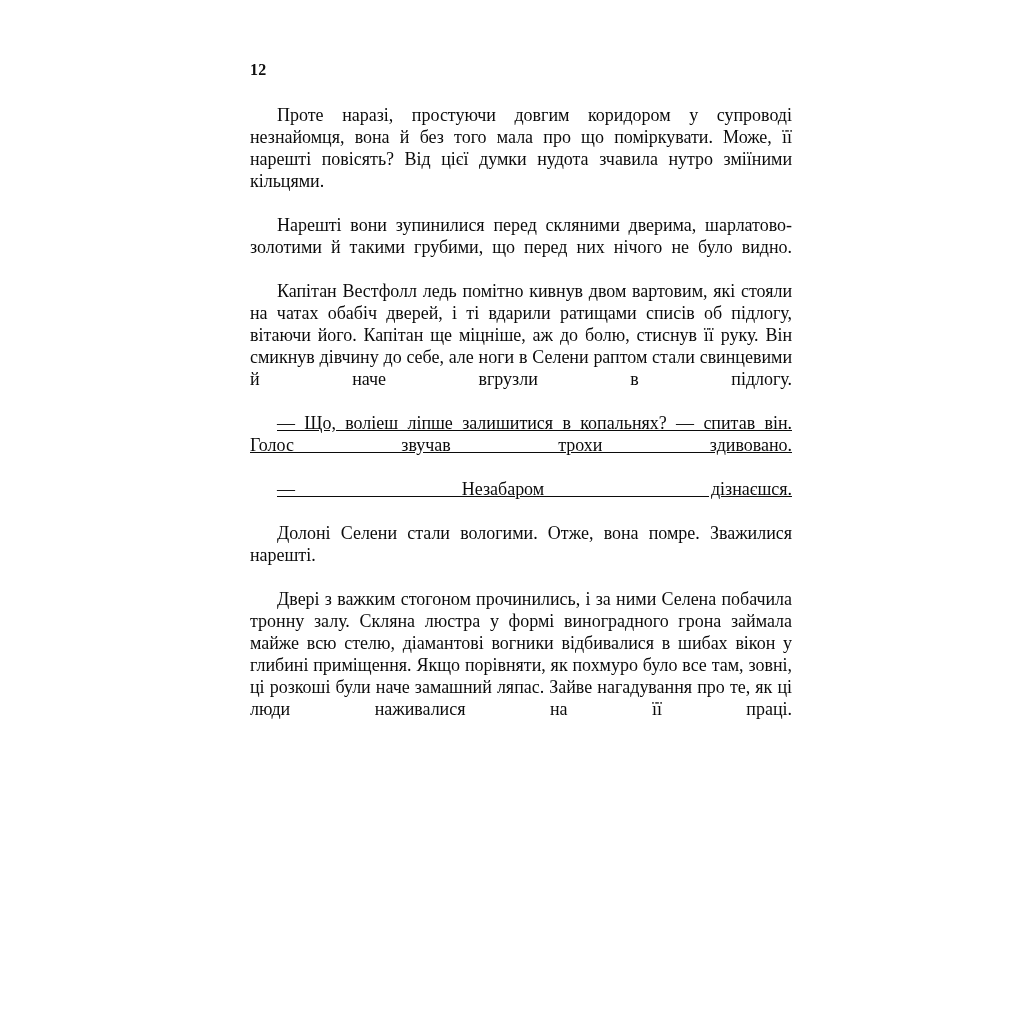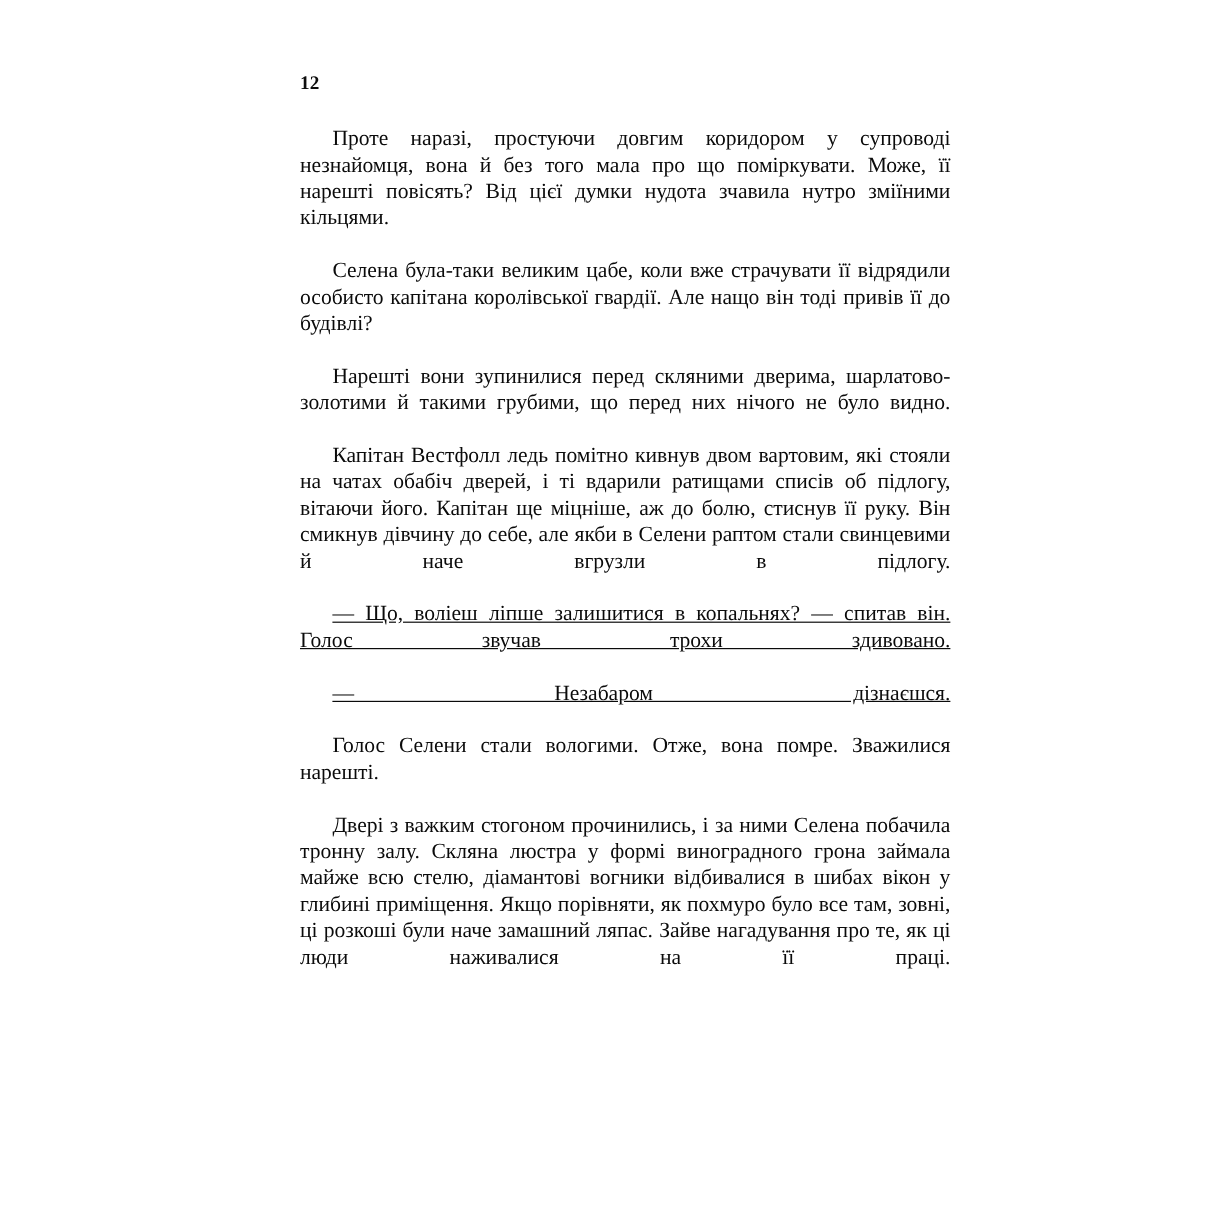--- a/index.html
+++ b/index.html
@@ -74,29 +74,28 @@
 <body>
 
 <div class="page">
 
   <div class="folio">12</div>
 
   <div class="textblock">
 
     <p class="para">Проте наразі, простуючи довгим коридором у супроводі незнайомця, вона й без того мала про що поміркувати. Може, її нарешті повісять? Від цієї думки нудота зчавила нутро зміїними кільцями.</p>
 
-    <p class="para">Селена була-таки великим цабе, коли вже страчувати її відрядили особисто капітана королівської гвардії. Але нащо він тоді привів її до будівлі?</p>
 
     <p class="para">Нарешті вони зупинилися перед скляними дверима, шарлатово-золотими й такими грубими, що перед них нічого не було видно.</p>
 
-    <p class="para">Капітан Вестфолл ледь помітно кивнув двом вартовим, які стояли на чатах обабіч дверей, і ті вдарили ратищами списів об підлогу, вітаючи його. Капітан ще міцніше, аж до болю, стиснув її руку. Він смикнув дівчину до себе, але якби в Селени раптом стали свинцевими й наче вгрузли в підлогу.</p>
+    <p class="para">Капітан Вестфолл ледь помітно кивнув двом вартовим, які стояли на чатах обабіч дверей, і ті вдарили ратищами списів об підлогу, вітаючи його. Капітан ще міцніше, аж до болю, стиснув її руку. Він смикнув дівчину до себе, але ноги в Селени раптом стали свинцевими й наче вгрузли в підлогу.</p>
 
     <p class="para dialogue">— Що, воліеш ліпше залишитися в копальнях? — спитав він. Голос звучав трохи здивовано.</p>
 
 
     <p class="para dialogue">— Незабаром дізнаєшся.</p>
 
-    <p class="para">Голос Селени стали вологими. Отже, вона помре. Зважилися нарешті.</p>
+    <p class="para">Долоні Селени стали вологими. Отже, вона помре. Зважилися нарешті.</p>
 
     <p class="para">Двері з важким стогоном прочинились, і за ними Селена побачила тронну залу. Скляна люстра у формі виноградного грона займала майже всю стелю, діамантові вогники відбивалися в шибах вікон у глибині приміщення. Якщо порівняти, як похмуро було все там, зовні, ці розкоші були наче замашний ляпас. Зайве нагадування про те, як ці люди наживалися на її праці.</p>
 
   </div>
 </div>
 
 </body></html>

